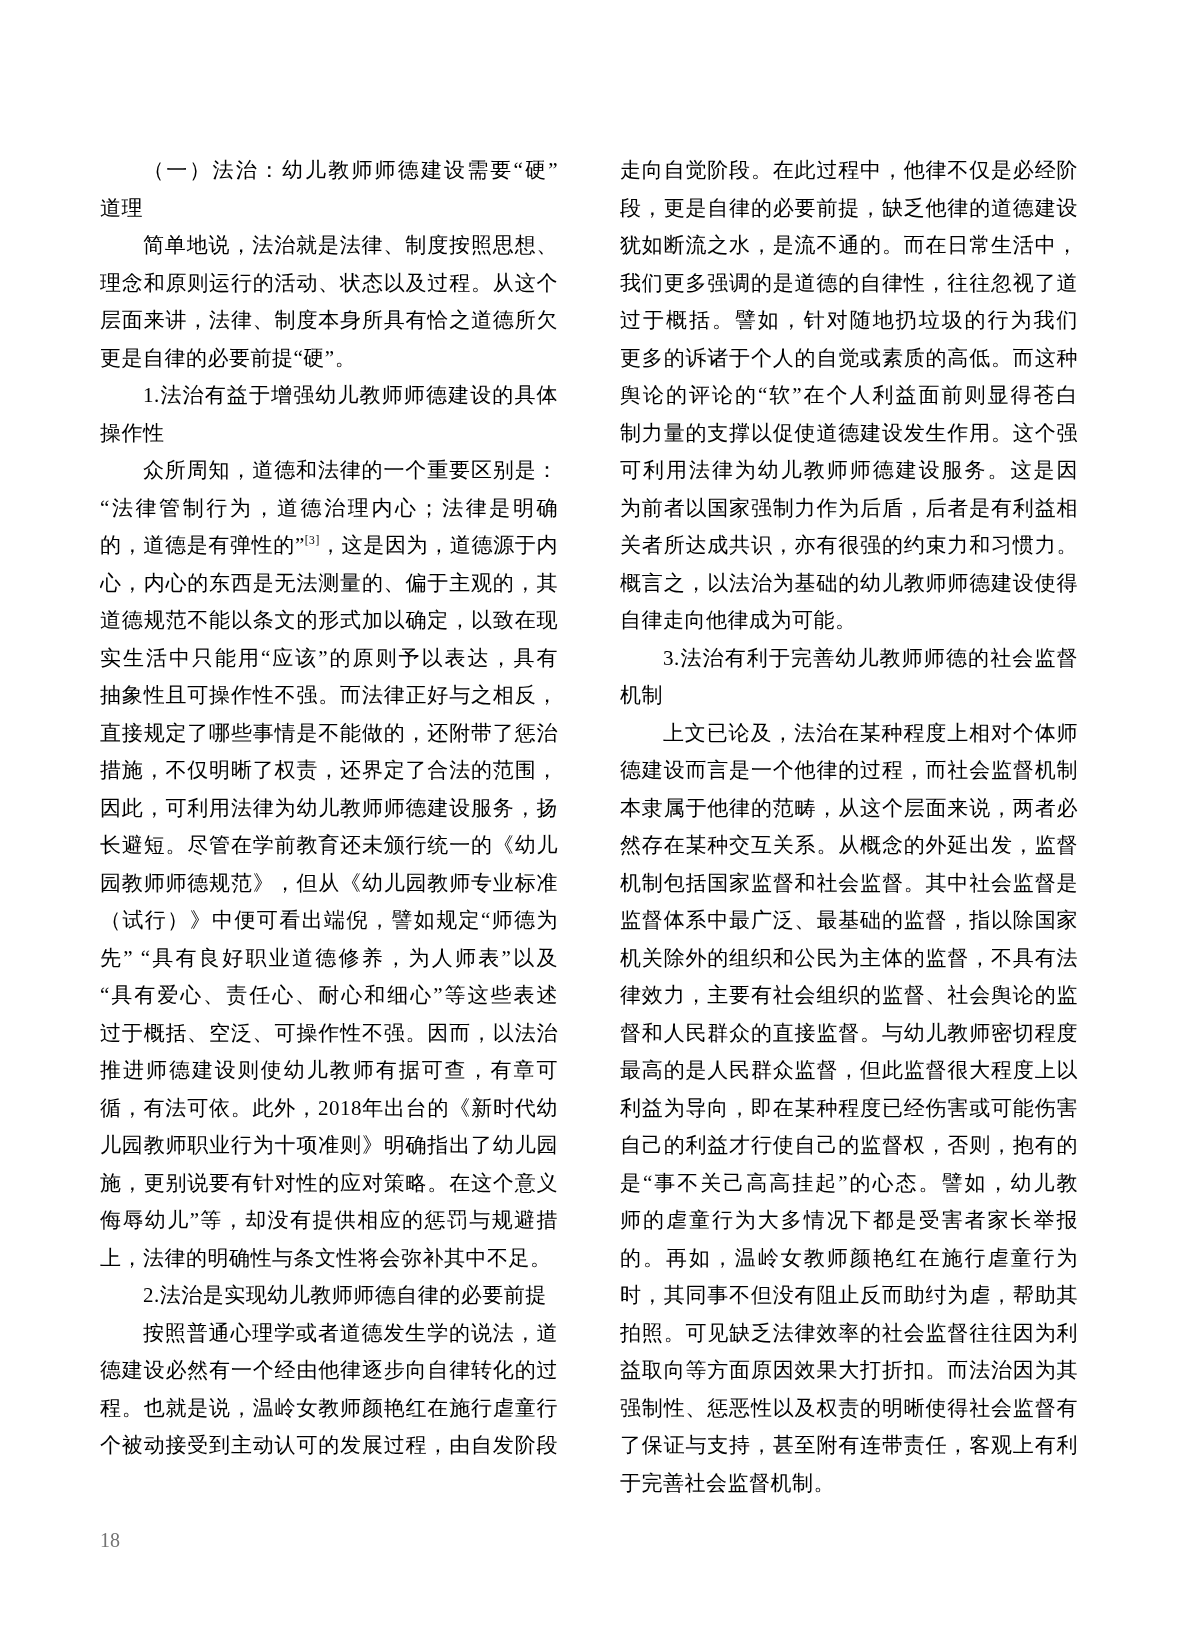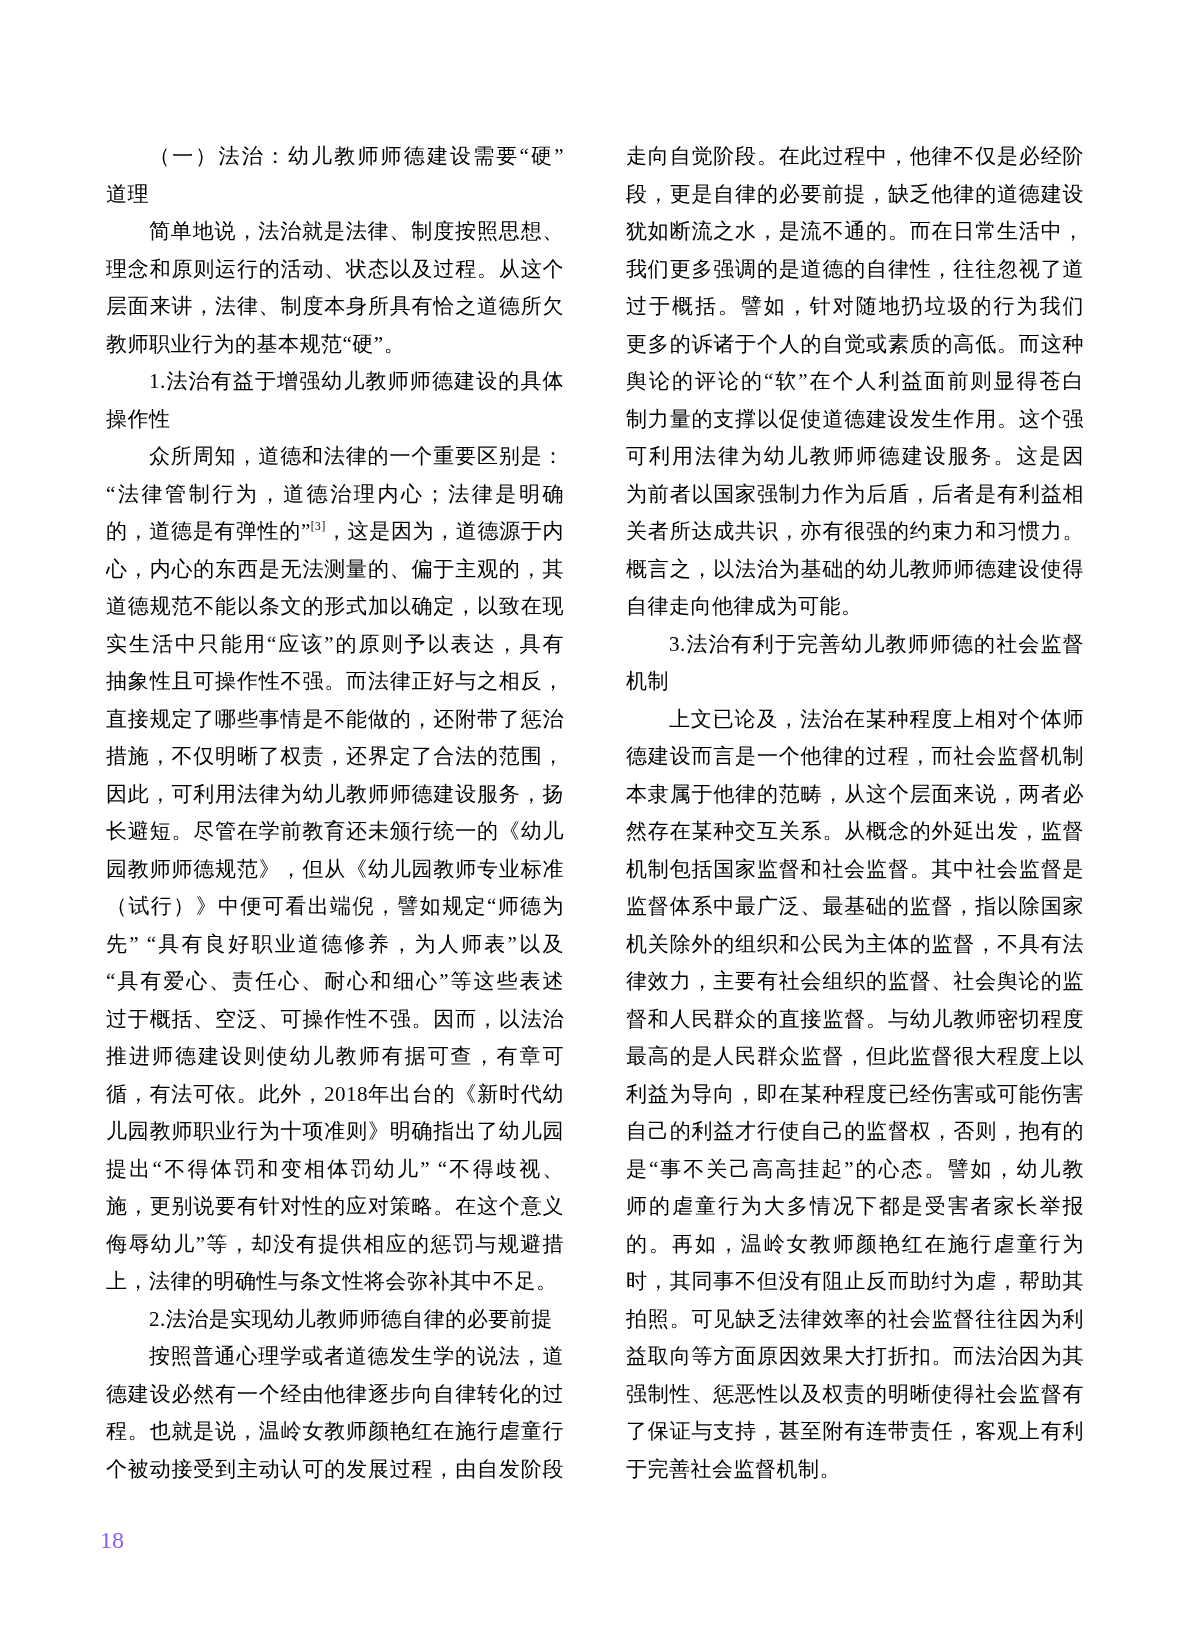--- a/index.html
+++ b/index.html
@@ -14,27 +14,26 @@
     font-family: "Liberation Serif", serif;
     color: #000000;
   }
   .page {
     position: absolute;
     inset: 0;
     background: #ffffff;
   }
   .column {
     position: absolute;
-    top: 138px;
+    top: 152px;
     width: 458px;
     font-size: 21px;
     line-height: 37.5px;
     letter-spacing: 0.5px;
     color: #000000;
-    margin-left: 6px;
   }
   .column-left  { left: 100px; }
   .column-right { left: 620px; }
   .line {
     height: 37.5px;
     overflow: hidden;
     text-align: left;
   }
   .line.fill {
     text-align: justify;
@@ -45,36 +44,36 @@
   }
   sup {
     font-size: 0.55em;
     vertical-align: super;
     line-height: 0;
   }
   .page-number {
     position: absolute;
     left: 100px;
     top: 1528px;
-    font-size: 24px;
+    font-size: 20px;
     line-height: 24px;
-    color: #8b5cf6;
+    color: #737373;
   }
 </style>
 </head>
 <body>
 
 <div class="page">
   <div class="column column-left">
       <div class="line indent fill">（一）法治：幼儿教师师德建设需要“硬”</div>
       <div class="line">道理</div>
       <div class="line indent fill">简单地说，法治就是法律、制度按照思想、</div>
       <div class="line fill">理念和原则运行的活动、状态以及过程。从这个</div>
       <div class="line fill">层面来讲，法律、制度本身所具有恰之道德所欠</div>
-      <div class="line">教师职业行为的基本规范“硬”。</div>
+      <div class="line">更是自律的必要前提“硬”。</div>
       <div class="line indent fill">1.法治有益于增强幼儿教师师德建设的具体可</div>
       <div class="line">操作性</div>
       <div class="line indent fill">众所周知，道德和法律的一个重要区别是：</div>
       <div class="line fill">“法律管制行为，道德治理内心；法律是明确</div>
       <div class="line fill">的，道德是有弹性的”<sup>[3]</sup>，这是因为，道德源于内</div>
       <div class="line fill">心，内心的东西是无法测量的、偏于主观的，其</div>
       <div class="line fill">道德规范不能以条文的形式加以确定，以致在现</div>
       <div class="line fill">实生活中只能用“应该”的原则予以表达，具有</div>
       <div class="line fill">抽象性且可操作性不强。而法律正好与之相反，</div>
       <div class="line fill">直接规定了哪些事情是不能做的，还附带了惩治</div>
@@ -82,21 +81,20 @@
       <div class="line fill">因此，可利用法律为幼儿教师师德建设服务，扬</div>
       <div class="line fill">长避短。尽管在学前教育还未颁行统一的《幼儿</div>
       <div class="line fill">园教师师德规范》，但从《幼儿园教师专业标准</div>
       <div class="line fill">（试行）》中便可看出端倪，譬如规定“师德为</div>
       <div class="line fill">先” “具有良好职业道德修养，为人师表”以及</div>
       <div class="line fill">“具有爱心、责任心、耐心和细心”等这些表述</div>
       <div class="line fill">过于概括、空泛、可操作性不强。因而，以法治</div>
       <div class="line fill">推进师德建设则使幼儿教师有据可查，有章可</div>
       <div class="line fill">循，有法可依。此外，2018年出台的《新时代幼</div>
       <div class="line fill">儿园教师职业行为十项准则》明确指出了幼儿园</div>
-      <div class="line fill">提出“不得体罚和变相体罚幼儿” “不得歧视、</div>
       <div class="line fill">施，更别说要有针对性的应对策略。在这个意义</div>
       <div class="line fill">侮辱幼儿”等，却没有提供相应的惩罚与规避措</div>
       <div class="line">上，法律的明确性与条文性将会弥补其中不足。</div>
       <div class="line indent">2.法治是实现幼儿教师师德自律的必要前提</div>
       <div class="line indent fill">按照普通心理学或者道德发生学的说法，道</div>
       <div class="line fill">德建设必然有一个经由他律逐步向自律转化的过</div>
       <div class="line fill">程。也就是说，温岭女教师颜艳红在施行虐童行为</div>
       <div class="line fill">个被动接受到主动认可的发展过程，由自发阶段</div>
     </div>
   <div class="column column-right">

